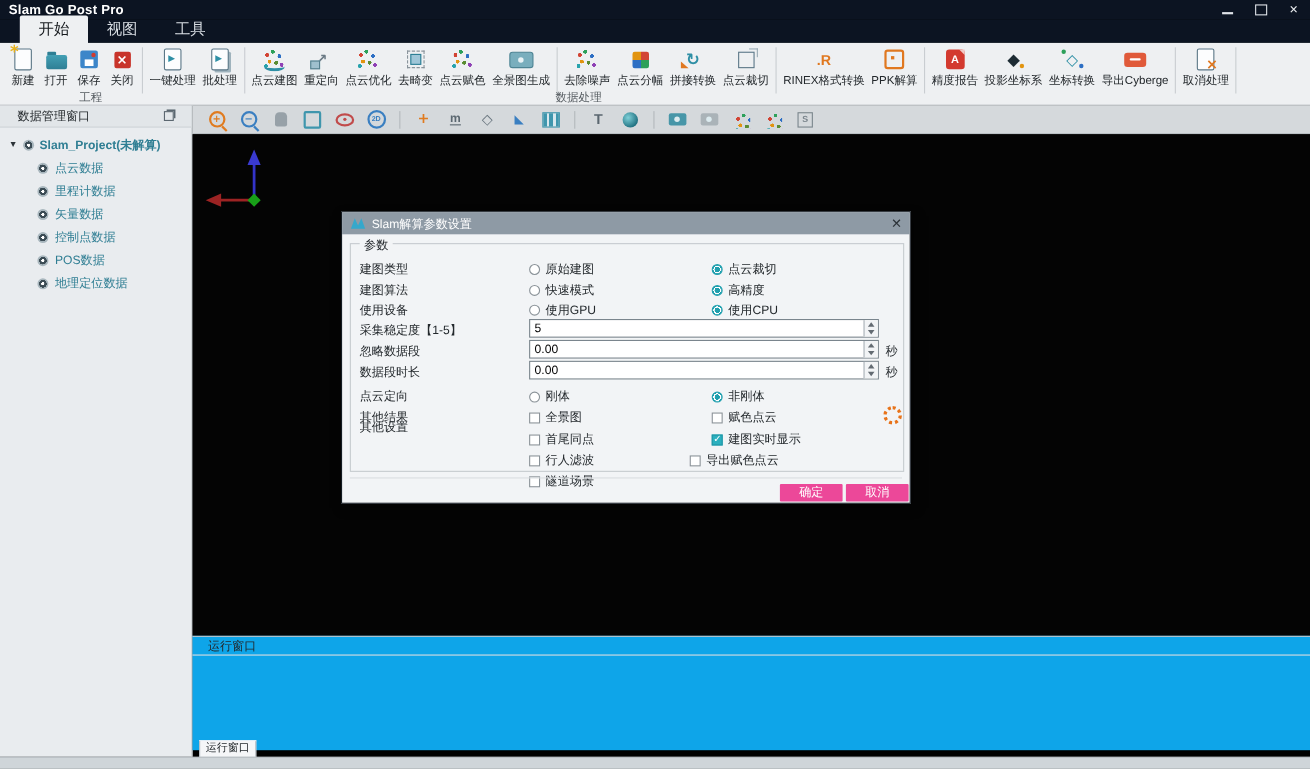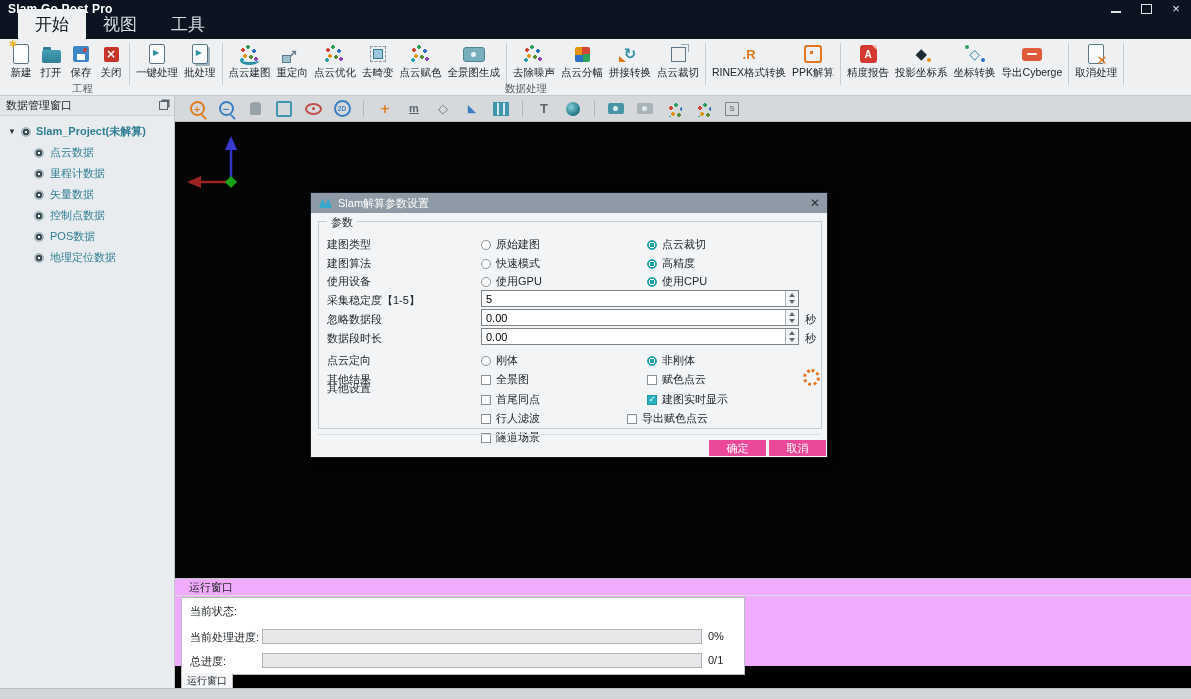--- a/index.html
+++ b/index.html
@@ -11,21 +11,21 @@
   
   #titlebar{position:absolute;left:0;top:0;width:1191px;height:18px;background:#0c1422;color:#fff;display:flex;align-items:center;}
   #titlebar .ttl{font-size:12px;font-weight:bold;padding-left:8px;letter-spacing:.2px;}
   #wctl{margin-left:auto;display:flex;height:18px;}
   .wbtn{width:30px;display:flex;align-items:center;justify-content:center;}
   .mini{width:10px;border-top:2px solid #dfe3e8;margin-top:6px;}
   .maxi{width:9px;height:8px;border:1.5px solid #dfe3e8;}
   .clsx{color:#eceff2;font-size:13px;line-height:10px;}
   
   #tabrow{position:absolute;left:0;top:18px;width:1191px;height:21px;background:#0c1422;display:flex;align-items:flex-end;padding-left:18px;box-sizing:border-box;}
-  .tab{font-size:17px;color:#d8dde3;padding:4px 17px 3px;cursor:default;}
+  .tab{font-size:14px;color:#d8dde3;padding:4px 17px 3px;cursor:default;}
   .tab.active{background:#eef0f2;color:#14181c;border-radius:2px 2px 0 0;}
   
   #ribbon{position:absolute;left:0;top:39px;width:1191px;height:57px;background:#eef0f2;border-bottom:1px solid #c6cacd;box-sizing:border-box;}
   #rstrip{display:flex;align-items:flex-start;padding:3px 4px 0 6px;}
   .rbtn{display:flex;flex-direction:column;align-items:center;padding:1px 3px;}
   .rlbl{font-size:10.5px;color:#23282c;white-space:nowrap;margin-top:1px;}
   .rdiv{width:1px;align-self:stretch;height:42px;background:#c9cdd1;margin:1px 3px 0;}
   .rgl{position:absolute;top:43px;font-size:10.5px;color:#555b60;}
   .ri{width:24px;height:22px;display:flex;align-items:center;justify-content:center;position:relative;}
   .pgi{width:14px;height:18px;background:#fcfdfe;border:1px solid #5b7787;border-radius:2px;position:relative;}
@@ -67,21 +67,21 @@
   .I-pdf::after{content:'';position:absolute;right:0;top:0;border-top:5px solid #f1c9c5;border-left:5px solid transparent;}
   .I-proj{color:#1d2b33;font-size:15px;}
   .I-proj::after{content:'';position:absolute;right:2px;bottom:3px;width:4px;height:4px;border-radius:50%;background:#e2940f;}
   .I-coord{color:#2e8fa5;font-size:14px;}
   .I-coord::before{content:'';position:absolute;left:2px;top:2px;width:4px;height:4px;border-radius:50%;background:#2da05a;}
   .I-coord::after{content:'';position:absolute;right:2px;bottom:3px;width:4px;height:4px;border-radius:50%;background:#2d6fc4;}
   .I-cyb{width:20px;height:13px;background:#e05a3a;border-radius:3px;position:relative;}
   .I-cyb::after{content:'';position:absolute;left:5px;top:5px;width:10px;height:2.5px;background:#fff;border-radius:1px;}
   
   #sidebar{position:absolute;left:0;top:96px;width:175px;height:592px;background:#e9ecef;border-right:1px solid #c2c7cb;box-sizing:border-box;}
-  #sbheader{height:19px;background:#e2e6e9;border-bottom:1px solid #cfd4d8;display:flex;align-items:center;justify-content:space-between;padding:0 6px;font-size:11px;color:#23282c;}
+  #sbheader{height:19px;background:#e2e6e9;border-bottom:1px solid #cfd4d8;display:flex;align-items:center;justify-content:space-between;padding:0 16px;font-size:11px;color:#23282c;}
   .pin{width:7px;height:7px;border:1px solid #5b6770;box-shadow:2px -2px 0 -0.5px #5b6770;}
   #tree{padding:8px 4px 0 8px;}
   .troot{display:flex;align-items:center;gap:5px;font-size:11px;font-weight:bold;color:#2f7e93;}
   .tarrow{color:#2b3238;font-size:8px;}
   .titem{display:flex;align-items:center;gap:6px;margin:6px 0 0 26px;font-size:11px;color:#2f7e93;}
   .eye{width:10px;height:10px;border-radius:50%;flex:none;
     background:radial-gradient(circle,#ffffff 0 1.4px,#3c4c55 1.5px 3.4px,#a8b6bd 3.5px);}
   
   #vtoolbar{position:absolute;left:175px;top:96px;width:1016px;height:26px;background:#d5d9dc;border-bottom:1px solid #b9bec2;display:flex;align-items:center;gap:9px;padding-left:12px;box-sizing:border-box;}
   .vtb{width:20px;height:20px;display:flex;align-items:center;justify-content:center;}
@@ -125,21 +125,21 @@
   .cb.on::after{content:'✓';position:absolute;left:0.5px;top:-2.5px;color:#fff;font-size:9px;}
   .spin{position:absolute;width:318px;height:17px;}
   .spin input{width:100%;height:100%;box-sizing:border-box;border:1px solid #7a858d;font:11px "Liberation Sans","DejaVu Sans",sans-serif;padding:0 14px 0 4px;background:#fff;}
   .spinbtns{position:absolute;right:1px;top:1px;bottom:1px;width:12px;border-left:1px solid #aab1b7;display:flex;flex-direction:column;align-items:center;justify-content:space-evenly;background:#f2f4f6;}
   .sup{width:0;height:0;border-left:3px solid transparent;border-right:3px solid transparent;border-bottom:4px solid #636b72;}
   .sdn{width:0;height:0;border-left:3px solid transparent;border-right:3px solid transparent;border-top:4px solid #636b72;}
   .gear{position:absolute;width:11px;height:11px;border:3px dotted #e8731a;border-radius:50%;box-sizing:content-box;}
   .dsep{position:absolute;left:7px;right:7px;top:221px;border-top:1px solid #d9dde0;}
   .dbtn{position:absolute;top:227px;width:57px;height:16px;background:#ec4899;color:#fff;font-size:11px;text-align:center;line-height:17px;border-radius:1px;}
   
-  #runpanel{position:absolute;left:175px;top:578px;width:1016px;height:88px;background:#f0abfc;border-top:1px solid #c2c7ca;box-sizing:border-box;}
+  #runpanel{position:absolute;left:175px;top:578px;width:1016px;height:104px;background:#0ea5e9;border-top:1px solid #c2c7ca;box-sizing:border-box;}
   #rphead{height:16px;display:flex;align-items:center;padding-left:14px;font-size:11px;color:#23282c;border-bottom:1px solid #dadee1;}
   #pbox{position:absolute;left:6px;top:18px;width:562px;height:76px;background:#fff;border:1px solid #b6bcc1;font-size:11px;color:#23282c;}
   .plabel{position:absolute;left:8px;}
   .pbar{position:absolute;left:66px;width:452px;height:13px;background:#e6e7e9;border:1px solid #aeb3b9;}
   .pval{position:absolute;left:526px;}
   #lbox{position:absolute;left:590px;top:14px;width:420px;height:80px;background:#fff;border:1px solid #b6bcc1;padding:4px 6px;box-sizing:border-box;font-size:11px;line-height:16px;}
   .log-info{color:#2aa4b4;}
   .log-norm{color:#23282c;}
   #rptab{position:absolute;left:6px;top:94px;width:50px;height:14px;background:#f5f6f8;border:1px solid #b6bcc1;border-top:1px solid #f5f6f8;font-size:10px;color:#23282c;text-align:center;line-height:13px;}
   
@@ -485,25 +485,16 @@
     <span class="dsep"></span>
     <span class="dbtn" style="left:398px;">确定</span>
     <span class="dbtn" style="left:458px;">取消</span>
   </div>
 </div>
 
 <div id="runpanel">
   <div id="rphead">
       <span>运行窗口</span>
     </div>
-  <div id="pbox">
-    <span class="plabel" style="top:6px;">当前状态:</span>
-    <span class="plabel" style="top:32px;left:8px;">当前处理进度:</span>
-    <span class="pbar" style="top:31px;left:80px;width:438px;"></span>
-    <span class="pval" style="top:32px;">0%</span>
-    <span class="plabel" style="top:56px;">总进度:</span>
-    <span class="pbar" style="top:55px;left:80px;width:438px;"></span>
-    <span class="pval" style="top:56px;">0/1</span>
-  </div>
   <div id="rptab">运行窗口</div>
 </div>
 
 <div id="statusbar"></div>
 
 </body></html>

